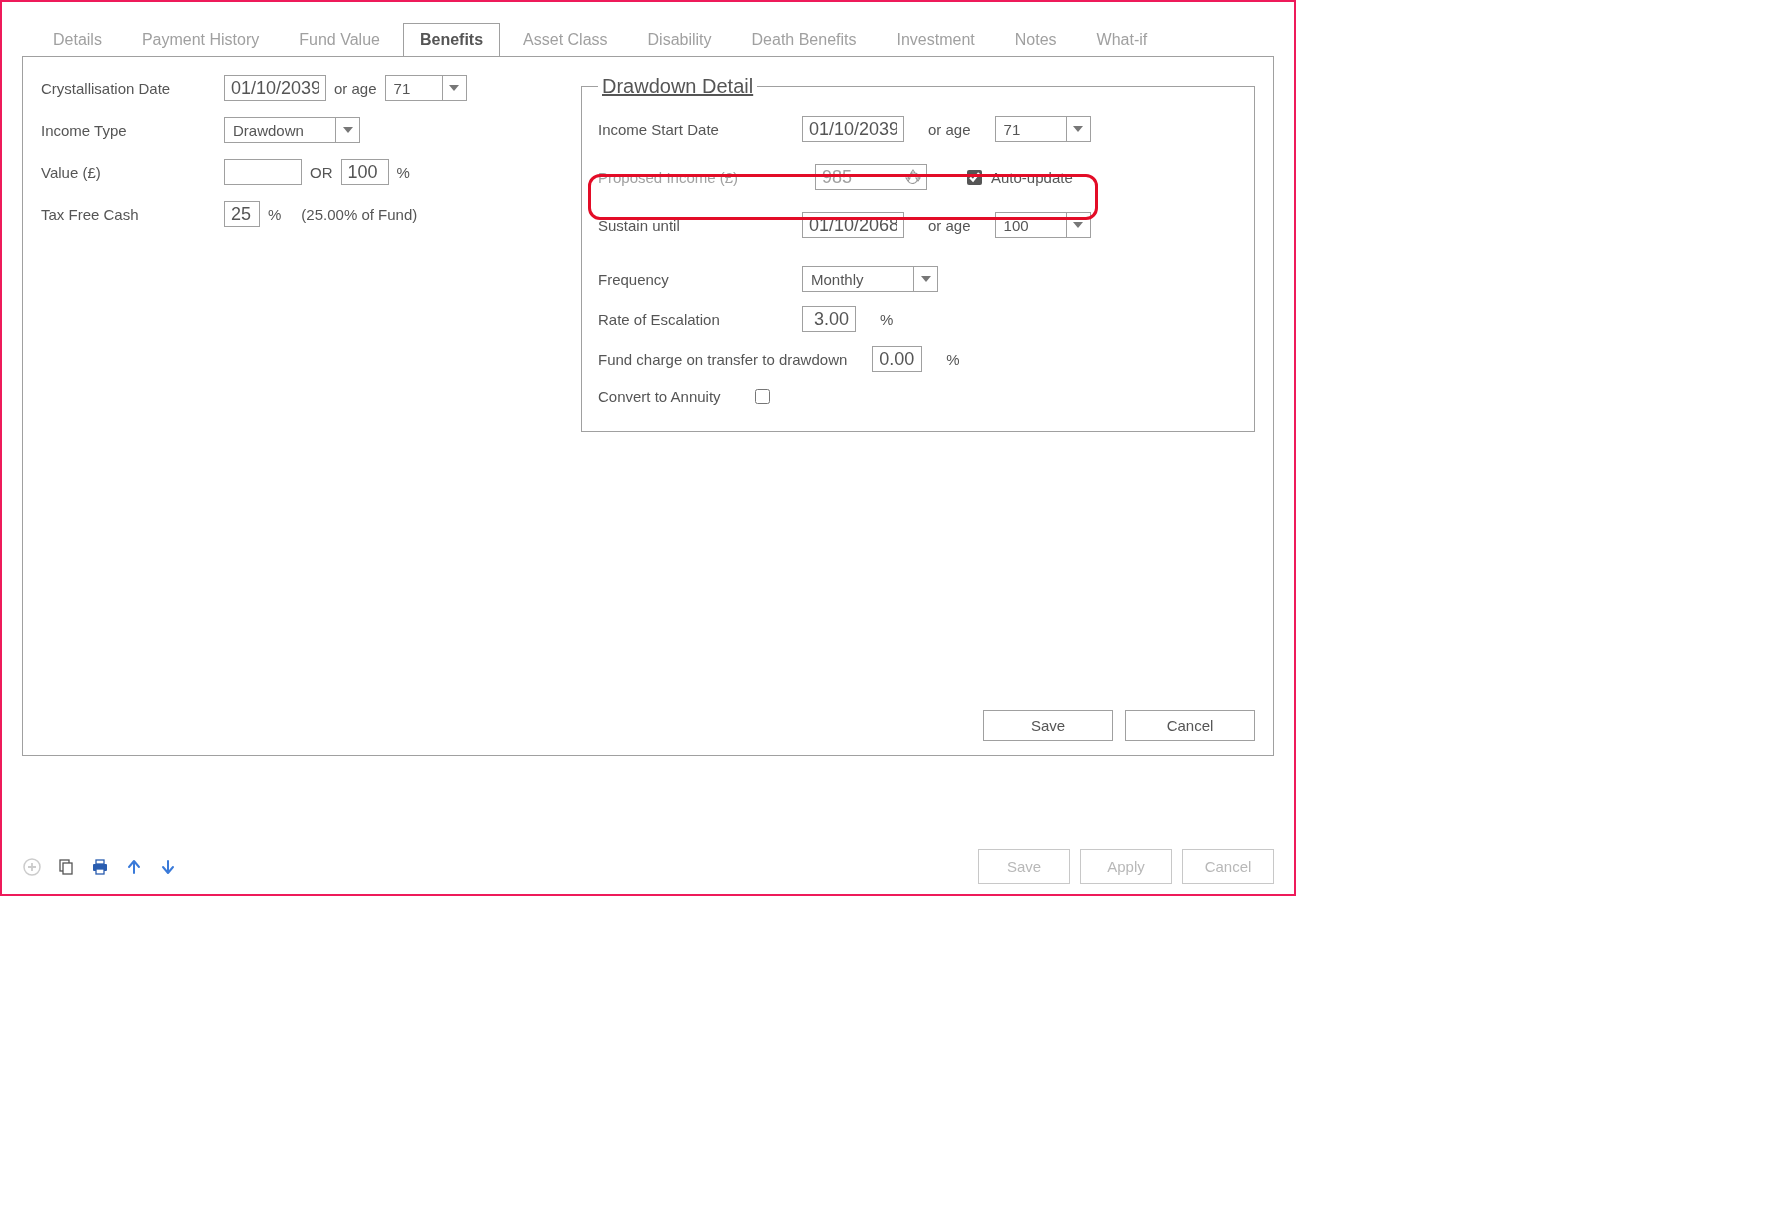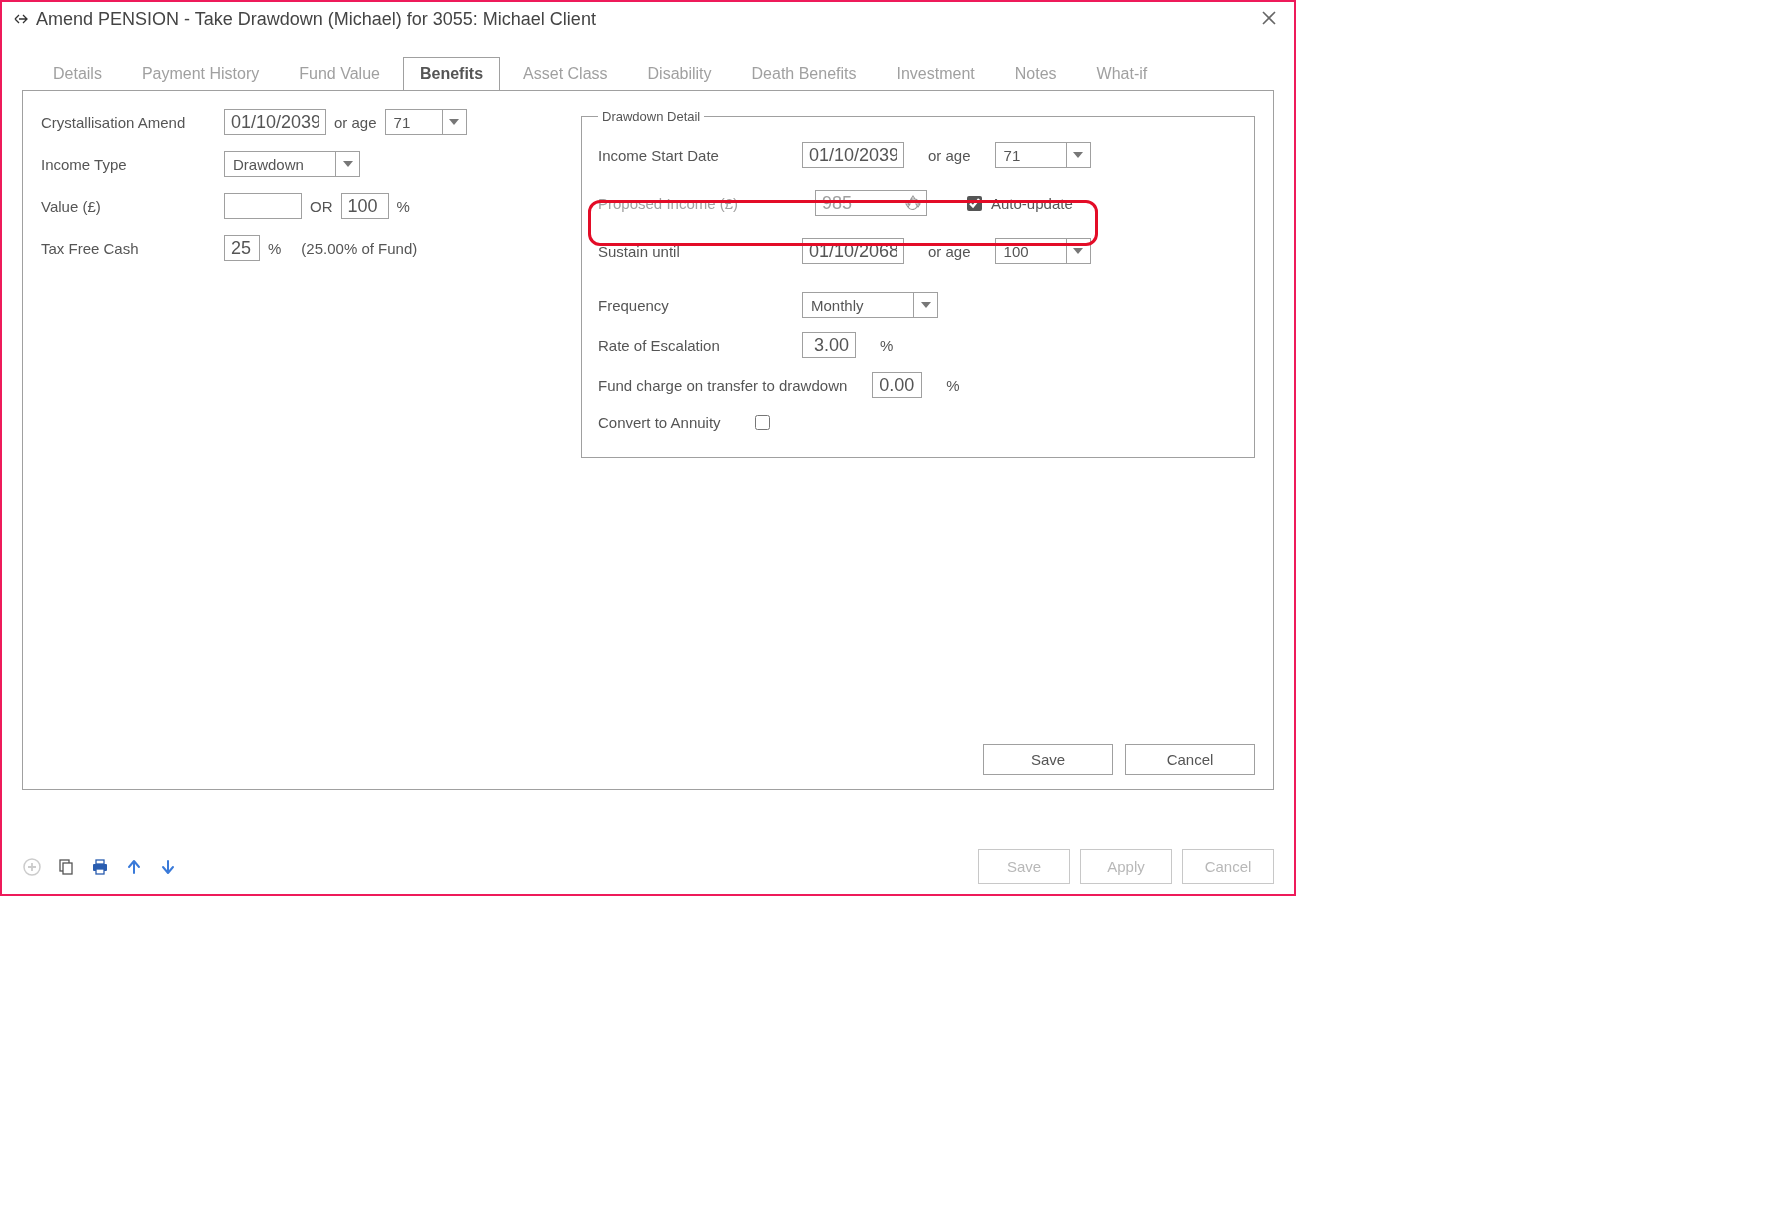--- a/index.html
+++ b/index.html
@@ -124,21 +124,22 @@
   }
   .combo .combo-btn svg { width: 10px; height: 6px; }
   fieldset.group {
     border: 1px solid #a0a0a0;
     padding: 18px 16px 24px 16px;
     margin: 0;
   }
   fieldset.group legend {
     color: #555;
     padding: 0 4px;
-    font-size: 13px;
+    font-size: 20px;
+    text-decoration: underline;
   }
   .fs-row {
     display: flex;
     align-items: center;
     margin-bottom: 14px;
     gap: 24px;
   }
   .fs-row label.lbl { width: 180px; color: #555; }
   .fs-row.disabled label.lbl { color: #a0a0a0; }
   .highlight-ring {
@@ -202,53 +203,40 @@
     margin-left: auto;
     display: flex;
     gap: 10px;
   }
   .footer-buttons .btn { width: 92px; padding: 8px 0; }
 </style>
 </head>
 <body>
 
 <div class="window">
-  <div class="titlebar">
-    <span class="app-icon">
-      <svg viewBox="0 0 16 16" width="16" height="16">
-          <path d="M2 8 L6 12 M6 4 L2 8 M6 8 L14 8 M10 4 L14 8 L10 12" stroke="#333" stroke-width="1.3" fill="none"></path>
-        </svg>
-    </span>
-    <span class="title-text">Amend PENSION - Take Drawdown (Michael) for 3055: Michael Client</span>
-    <span class="close-x">
-      <svg width="14" height="14" viewBox="0 0 14 14">
-          <path d="M1 1 L13 13 M13 1 L1 13" stroke="#666" stroke-width="1.6"></path>
-        </svg>
-    </span>
-  </div>
 
   <div class="tabbar">
     <div class="tab">Details</div>
     <div class="tab">Payment History</div>
     <div class="tab">Fund Value</div>
     <div class="tab active">Benefits</div>
     <div class="tab">Asset Class</div>
     <div class="tab">Disability</div>
     <div class="tab">Death Benefits</div>
     <div class="tab">Investment</div>
     <div class="tab">Notes</div>
     <div class="tab">What-if</div>
   </div>
 
   <div class="tab-panel">
     <div class="columns">
 
       <div class="col-left">
         <div class="form-row">
-          <label class="lbl">Crystallisation Amend</label>
+          <label class="lbl">Crystallisation Date</label>
           <input class="txt" style="width: 102px;" value="01/10/2039">
           <span>or age</span>
           <div class="combo">
             <span class="combo-val" style="width:56px">71</span>
             <span class="combo-btn">
                 <svg viewBox="0 0 10 6">
                   <path d="M0 0 L5 6 L10 0 Z" fill="#777"></path>
                 </svg>
               </span>
           </div>

